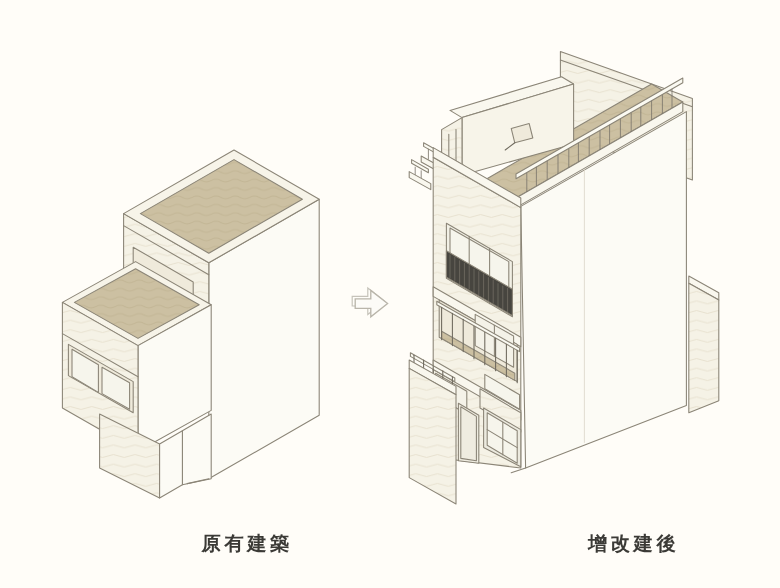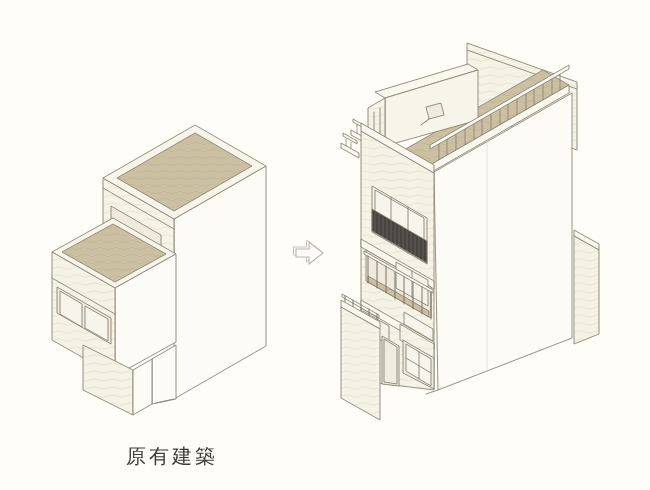--- a/index.html
+++ b/index.html
@@ -9,22 +9,22 @@
     font-family:"Liberation Sans", sans-serif;
     overflow:hidden;
   }
   .stage svg{position:absolute;left:0;top:0;}
   polygon{stroke:var(--line,#8b8577);stroke-width:.9;stroke-linejoin:round;}
   .edge{stroke:var(--line,#8b8577);stroke-width:.9;fill:none;stroke-linecap:round;}
   .edge-faint{stroke:#ddd8c9;stroke-width:.7;fill:none;}
   .rail{stroke:var(--line-dark,#6f6a5e);stroke-width:.9;fill:none;stroke-linecap:round;}
   .slat{stroke:#7b766b;stroke-width:.7;fill:none;}
   .caption{
-    position:absolute;width:160px;text-align:left;
-    font-size:20px;letter-spacing:3px;color:var(--text,#3b3a36);
+    position:absolute;width:160px;text-align:center;
+    font-size:16px;letter-spacing:3px;color:var(--text,#3b3a36);font-weight:bold;
   }
   .caption-left{left:126px;top:443px;}
   .caption-right{left:448px;top:443px;}
 </style>
 </head>
 <body>
 
 <div class="stage" style="--page-bg: #fffdf8; --line: #8b8577; --line-dark: #6f6a5e; --wall-bright: #fcfbf5; --wall-cream: #f7f4e9; --wall-shadow: #efeadb; --roof-tan: #ccc0a2; --roof-tan-line: #b9ac8b; --wall-texture: #f5f2e6; --wall-texture-line: #e4ddca; --glass: #f6f5ec; --railing-dark: #47453f; --arrow-stroke: #b9b5aa; --arrow-fill: #fcfbf7; --text: #3b3a36;">
 
   <svg width="650" height="490" viewBox="0 0 650 490">
@@ -189,13 +189,14 @@
       <polygon points="341,300 380,322 380,329 341,307" fill="#f9f7ee"></polygon>
       <polygon points="341,307 380,329 380,420 341,398" fill="url(#wallp)"></polygon>
 
       <polygon points="574,230 599,244 599,250 574,236" fill="#f9f7ee"></polygon>
       <polygon points="574,236 599,250 599,334 574,344" fill="url(#wallp)"></polygon>
       <path class="edge" d="M438,390 L426,394"></path>
     </g>
   </svg>
 
   <div class="caption caption-left">原有建築</div>
+  <div class="caption caption-right">增改建後</div>
 </div>
 
 </body></html>

